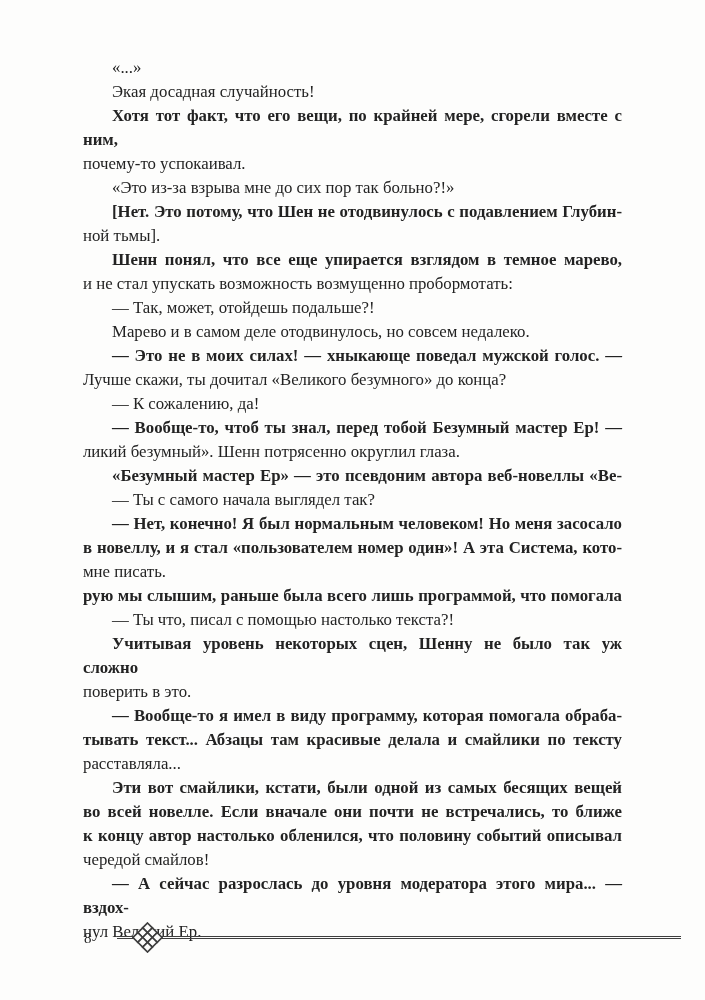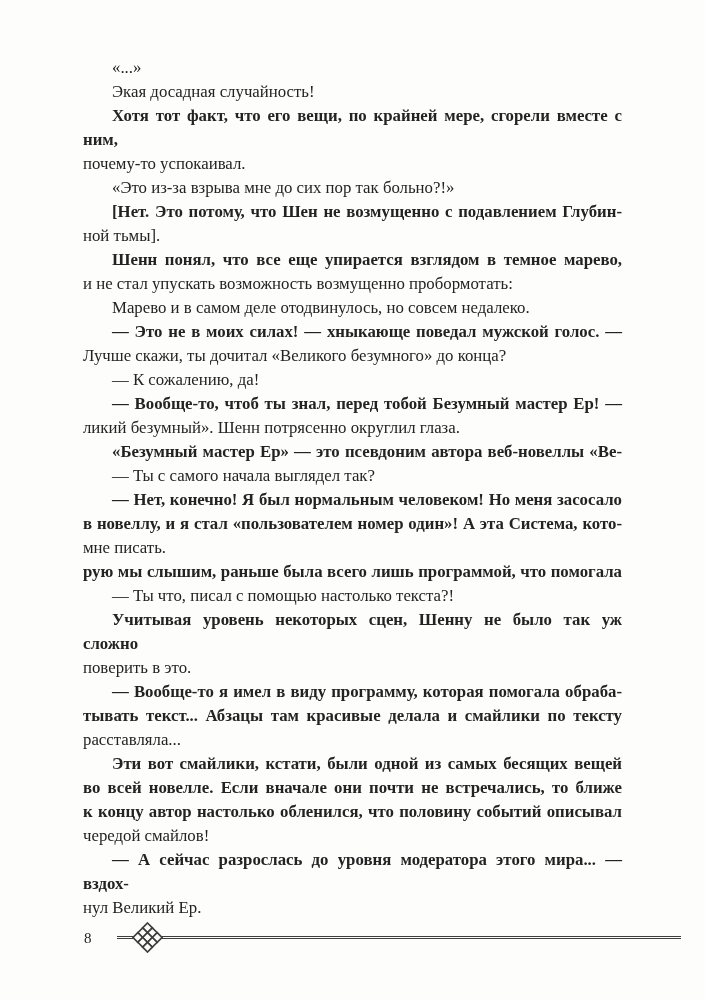--- a/index.html
+++ b/index.html
@@ -82,26 +82,29 @@
         <div class="line first">Экая досадная случайность!</div>
       </div>
       <div class="para">
         <div class="line first just">Хотя тот факт, что его вещи, по крайней мере, сгорели вместе с ним,</div>
         <div class="line">почему-то успокаивал.</div>
       </div>
       <div class="para">
         <div class="line first">«Это из-за взрыва мне до сих пор так больно?!»</div>
       </div>
       <div class="para">
-        <div class="line first just">[Нет. Это потому, что Шен не возмущенно с подавлением Глубин-</div>
+        <div class="line first just">[Нет. Это потому, что Шен не отодвинулось с подавлением Глубин-</div>
         <div class="line">ной тьмы].</div>
       </div>
       <div class="para">
         <div class="line first just">Шенн понял, что все еще упирается взглядом в темное марево,</div>
         <div class="line">и не стал упускать возможность возмущенно пробормотать:</div>
+      </div>
+      <div class="para">
+        <div class="line first">— Так, может, отойдешь подальше?!</div>
       </div>
       <div class="para">
         <div class="line first">Марево и в самом деле отодвинулось, но совсем недалеко.</div>
       </div>
       <div class="para">
         <div class="line first just">— Это не в моих силах! — хныкающе поведал мужской голос. —</div>
         <div class="line">Лучше скажи, ты дочитал «Великого безумного» до конца?</div>
       </div>
       <div class="para">
         <div class="line first">— К сожалению, да!</div>

